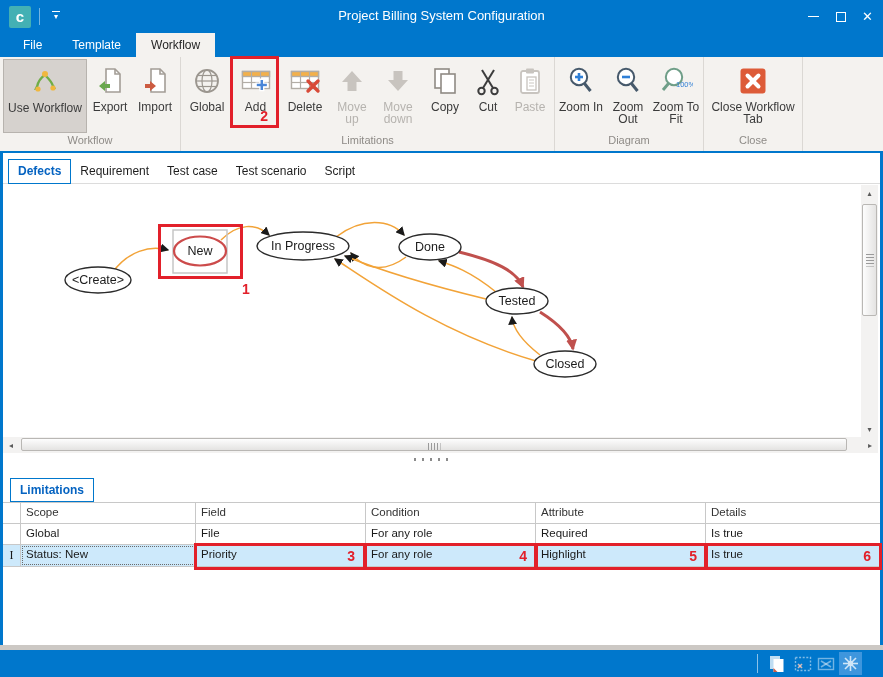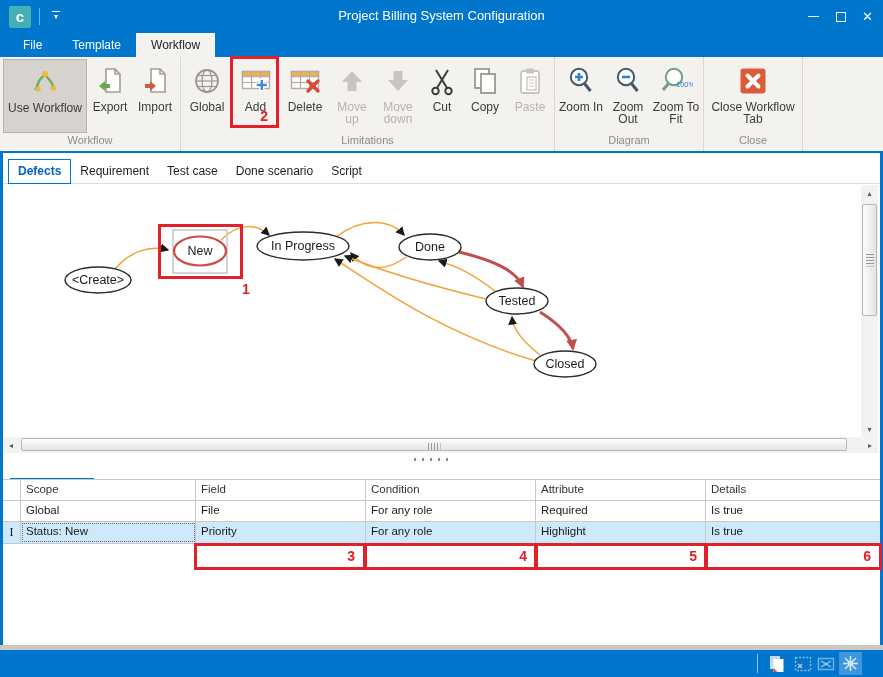--- a/index.html
+++ b/index.html
@@ -68,21 +68,21 @@
            background:repeating-linear-gradient(90deg,#9a9a9a 0 1px,transparent 1px 3px); }
   .vgrip { position:absolute; top:50%; left:3px; height:13px; width:8px; transform:translateY(-50%);
            background:repeating-linear-gradient(0deg,#9a9a9a 0 1px,transparent 1px 3px); }
 
   .splitgrip { position:absolute; left:414px; top:458px; width:40px; height:3px;
                background:repeating-linear-gradient(90deg,#8b8b8b 0 2px,transparent 2px 8px); }
 
   
   .limtab { position:absolute; left:10px; top:478px; padding:4px 9px; border:1px solid #0077cc;
             font-size:12px; font-weight:bold; color:#0563c1; background:#fff; }
-  .table { position:absolute; left:3px; top:479px; width:877px; font-size:11.5px; color:#1a1a1a;
+  .table { position:absolute; left:3px; top:502px; width:877px; font-size:11.5px; color:#1a1a1a;
            border-top:1px solid #c8c8c8; }
   .trow { display:flex; height:21px; border-bottom:1px solid #c8c8c8; background:#fff; }
   .trow.sel { background:#cde9fb; height:22px; }
   .tcell { padding:3px 0 0 5px; border-right:1px solid #c8c8c8; overflow:hidden; white-space:nowrap; }
   .c0 { width:18px; padding-left:0; text-align:center; font-family:"Liberation Serif",serif; font-size:12px; }
   .c1 { width:175px; } .c2 { width:170px; } .c3 { width:170px; } .c4 { width:170px; } .c5 { width:174px; border-right:none; }
   .focus-cell { outline:1px dotted #6a6a6a; outline-offset:-2px; }
   .thead .tcell { color:#333; }
 
   
@@ -227,41 +227,41 @@
           <div class="rlabel">Move up</div>
         </div>
         <div class="rbtn disabled" style="width:46px">
           <div class="ricon">
             <svg width="30" height="30" viewBox="0 0 30 30">
               <path d="M15 25 L25 14 H19.5 V5 H10.5 V14 H5 Z" fill="#c8c4bf"></path>
             </svg>
           </div>
           <div class="rlabel">Move down</div>
         </div>
+        <div class="rbtn" style="width:44px">
+          <div class="ricon">
+            <svg width="30" height="30" viewBox="0 0 30 30">
+              <rect x="5" y="3" width="14" height="19" fill="#fff" stroke="#8f8a84" stroke-width="1.6"></rect>
+              <rect x="11" y="8" width="14" height="19" fill="#fff" stroke="#8f8a84" stroke-width="1.6"></rect>
+            </svg>
+          </div>
+          <div class="rlabel">Copy</div>
+        </div>
         <div class="rbtn" style="width:38px">
           <div class="ricon">
             <svg width="30" height="30" viewBox="0 0 30 30">
               <g stroke="#3c3c3c" stroke-width="2" fill="none">
                 <line x1="9" y1="4" x2="20" y2="22"></line>
                 <line x1="21" y1="4" x2="10" y2="22"></line>
                 <circle cx="8.5" cy="25" r="3.2"></circle>
                 <circle cx="21.5" cy="25" r="3.2"></circle>
               </g>
             </svg>
           </div>
           <div class="rlabel">Cut</div>
-        </div>
-        <div class="rbtn" style="width:44px">
-          <div class="ricon">
-            <svg width="30" height="30" viewBox="0 0 30 30">
-              <rect x="5" y="3" width="14" height="19" fill="#fff" stroke="#8f8a84" stroke-width="1.6"></rect>
-              <rect x="11" y="8" width="14" height="19" fill="#fff" stroke="#8f8a84" stroke-width="1.6"></rect>
-            </svg>
-          </div>
-          <div class="rlabel">Copy</div>
         </div>
         <div class="rbtn disabled" style="width:42px">
           <div class="ricon">
             <svg width="30" height="30" viewBox="0 0 30 30">
               <rect x="6" y="5" width="18" height="22" rx="2" fill="#fff" stroke="#c8c4bf" stroke-width="1.8"></rect>
               <rect x="11" y="2.5" width="8" height="5" rx="1" fill="#c8c4bf"></rect>
               <rect x="12" y="11" width="9" height="13" fill="#fff" stroke="#c8c4bf" stroke-width="1.3"></rect>
               <g stroke="#d4d0cb" stroke-width="1.2">
                   <line x1="14" y1="14" x2="19" y2="14"></line>
                   <line x1="14" y1="17" x2="19" y2="17"></line>
@@ -336,21 +336,21 @@
   </div>
 
   <div class="frame-l"></div>
   <div class="frame-r"></div>
   <div class="frame-b"></div>
 
   <div class="doctabs">
     <div class="dtab sel">Defects</div>
     <div class="dtab">Requirement</div>
     <div class="dtab">Test case</div>
-    <div class="dtab">Done scenario</div>
+    <div class="dtab">Test scenario</div>
     <div class="dtab">Script</div>
   </div>
 
   <div class="canvas"></div>
   <svg class="diagram-svg" width="848" height="250" viewBox="0 0 848 250">
     <defs>
       <marker id="ah-black" viewBox="0 0 10 10" refX="8.5" refY="5" markerWidth="9" markerHeight="9" orient="auto" markerUnits="userSpaceOnUse">
         <path d="M0,0 L10,5 L0,10 z" fill="#1a1a1a"></path>
       </marker>
       <marker id="ah-red" viewBox="0 0 10 10" refX="8.5" refY="5" markerWidth="11" markerHeight="11" orient="auto" markerUnits="userSpaceOnUse">

